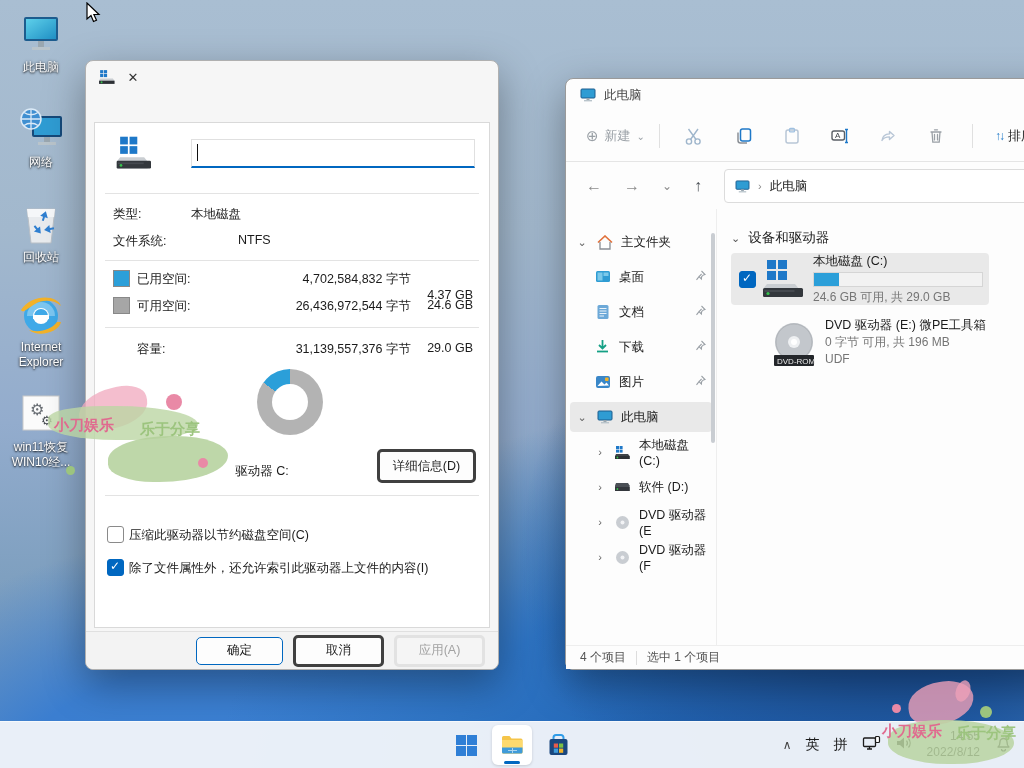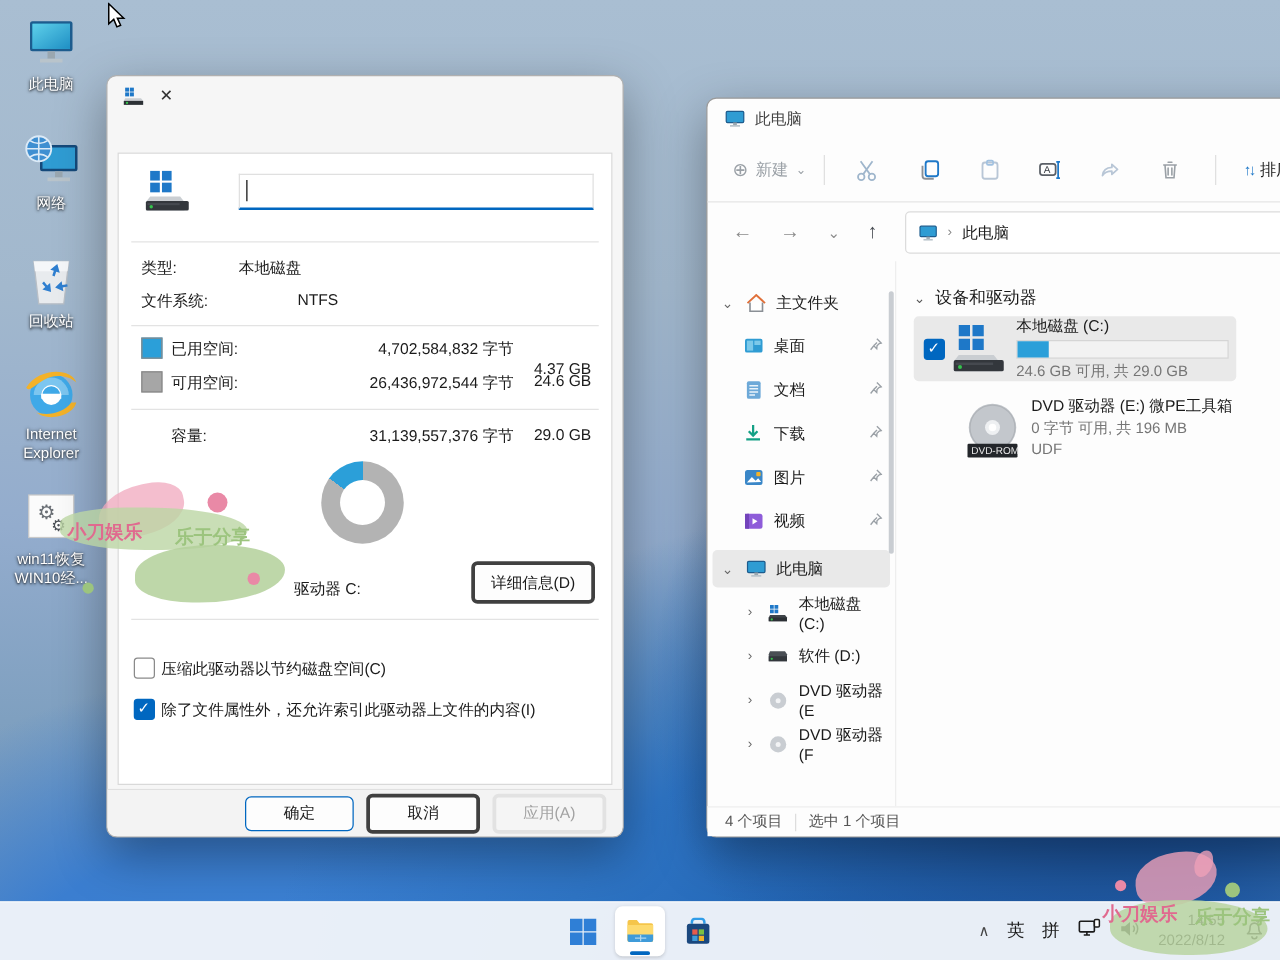--- a/index.html
+++ b/index.html
@@ -331,33 +331,20 @@
                 <rect x="1" y="1" width="14" height="12" rx="2" fill="#3a87c8"></rect>
                 <path d="M2.5 11l4-4.5 3 3 2-2 2.5 3z" fill="#fff"></path>
                 <rect x="10" y="2.5" width="3.5" height="3.5" rx="0.8" fill="#f3b229"></rect>
               </svg>
             </span>
           <span>图片</span>
           <span class="pin"><svg width="11" height="11" viewBox="0 0 11 11">
                 <path d="M6.5 1l3.5 3.5-1.6.4-1.8 1.8-.2 2.3L4 6.6 1.5 9.8M4 6.6l2.6-2.6" stroke="#9aa0a6" stroke-width="1.1" fill="none"></path>
               </svg></span>
         </div>
-        <div class="srow ind gap-b">
-          <span class="sic">
-              <svg width="16" height="14" viewBox="0 0 16 14">
-                <rect x="1" y="1" width="14" height="12" rx="2" fill="#8e5cd9"></rect>
-                <rect x="1" y="1" width="3.2" height="12" fill="#7344bb"></rect>
-                <path d="M7 4.5v5l4-2.5z" fill="#fff"></path>
-              </svg>
-            </span>
-          <span>视频</span>
-          <span class="pin"><svg width="11" height="11" viewBox="0 0 11 11">
-                <path d="M6.5 1l3.5 3.5-1.6.4-1.8 1.8-.2 2.3L4 6.6 1.5 9.8M4 6.6l2.6-2.6" stroke="#9aa0a6" stroke-width="1.1" fill="none"></path>
-              </svg></span>
-        </div>
         <div class="srow sel">
           <span class="chev">⌄</span>
           <span class="sic">
               <svg width="16" height="14" viewBox="0 0 16 14">
                 <rect x="1" y="1" width="14" height="9" rx="1" fill="#2f9cd3" stroke="#1d5c8e"></rect>
                 <rect x="6.5" y="10" width="3" height="2" fill="#9aa7b0"></rect>
                 <rect x="4" y="12" width="8" height="1.4" fill="#b9c4cb"></rect>
               </svg>
             </span>
           <span>此电脑</span>

